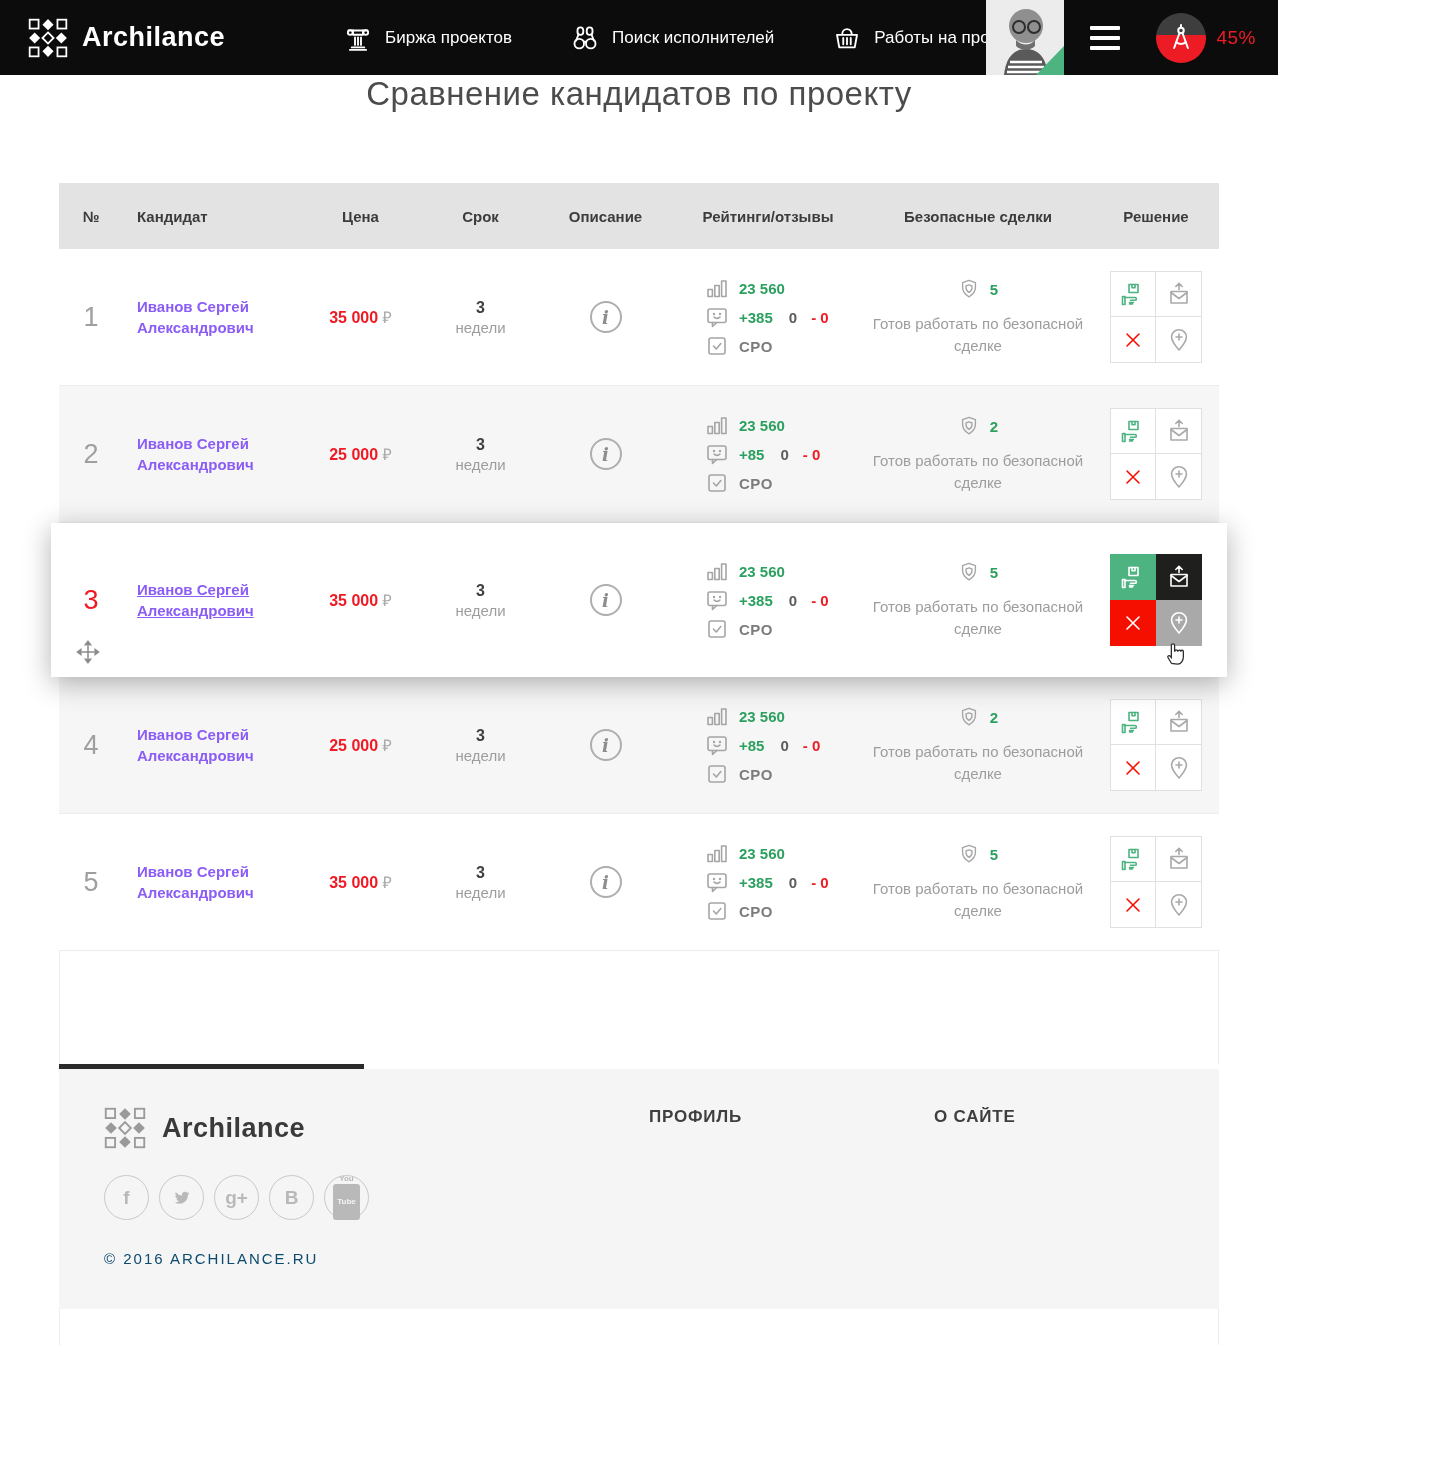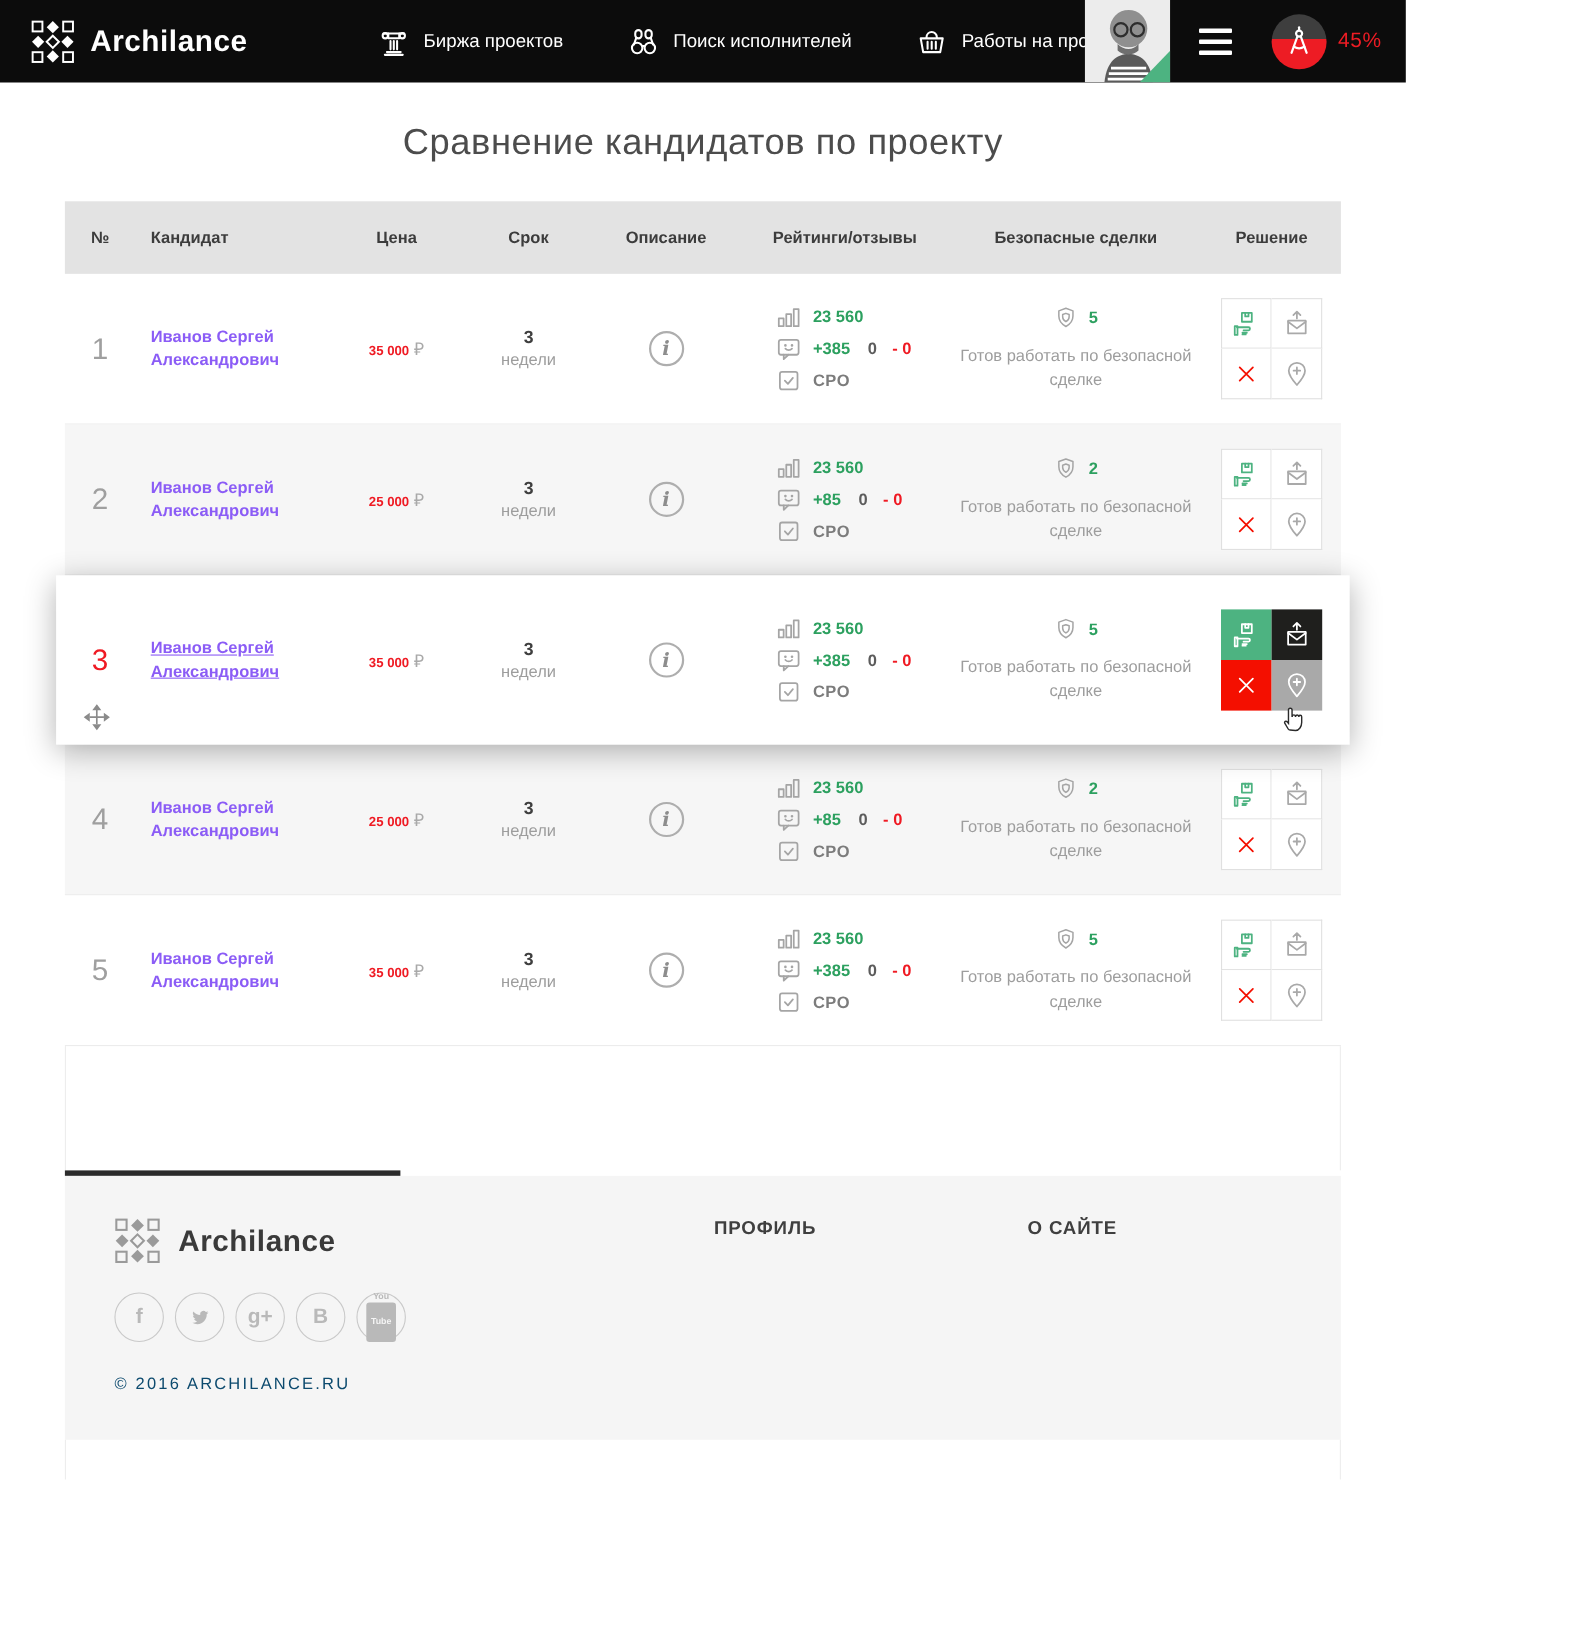--- a/index.html
+++ b/index.html
@@ -17,21 +17,21 @@
   .nav-item svg { width:30px; height:30px; stroke:#fff; fill:none; stroke-width:1.5; stroke-linecap:round; stroke-linejoin:round; }
   .header-right { position:absolute; right:0; top:0; height:75px; display:flex; align-items:center; }
   .avatar { width:78px; height:75px; overflow:hidden; cursor:pointer; }
   .hamburger { width:30px; height:24px; margin:0 36px 0 26px; display:flex; flex-direction:column; justify-content:space-between; cursor:pointer; }
   .hamburger span { display:block; height:4px; background:#fff; border-radius:1px; }
   .gauge { width:50px; height:50px; border-radius:50%; overflow:hidden; background:linear-gradient(#3e3e3e 0 45%, #ed1c24 45% 100%); display:flex; align-items:center; justify-content:center; cursor:pointer; }
   .gauge svg { width:30px; height:30px; }
   .gauge-value { color:#ed1c24; font-size:19px; margin:0 22px 0 10px; letter-spacing:.5px; }
 
   
-  .title-band { height:108px; display:flex; align-items:center; justify-content:center; background:#fff; }
+  .title-band { height:108px; display:flex; justify-content:center; background:#fff; }
   .page-title { font-size:33px; font-weight:300; color:#4c4c4c; letter-spacing:.5px; }
 
   
   .project-band { height:137px; background:#efefef; position:relative; display:flex; align-items:center; justify-content:center; }
   .project-band::before { content:""; position:absolute; top:0; left:50%; transform:translateX(-50%);
     border-left:40px solid transparent; border-right:40px solid transparent; border-top:26px solid #fff; }
   .project-title { font-size:29px; font-weight:300; color:#4f4f4f; padding-top:14px; }
   .project-title sup { font-size:16px; }
 
   
@@ -51,21 +51,21 @@
   .rows-wrap { position:relative; }
   .t-row { height:137px; background:#fff; border-bottom:1px solid #ececec; display:flex; align-items:center; position:relative; }
   .row--alt { background:#f6f6f6; }
   .row--active { background:#fff; height:154px; margin:0 -8px; padding:0 8px; border-bottom:none;
     box-shadow:0 6px 26px rgba(0,0,0,.30); z-index:5; }
 
   .row-num { font-size:27px; color:#9f9f9f; }
   .row--active .row-num { color:#ef1a23; }
   .cand-name { font-size:15px; font-weight:700; color:#8b5cf6; line-height:1.4; max-width:150px; cursor:pointer; text-decoration:none; }
   .row--active .cand-name { text-decoration:underline; }
-  .price-val { font-size:12px; font-weight:700; color:#ef1a23; }
+  .price-val { font-size:16px; font-weight:700; color:#ef1a23; }
   .price-cur { font-size:16px; color:#a9a9a9; }
   .term-val { font-size:16px; font-weight:700; color:#3f3f3f; }
   .term-unit { font-size:15px; color:#9d9d9d; margin-top:2px; }
   .info-btn { width:32px; height:32px; border-radius:50%; border:2px solid #aeaeae; margin:0 auto;
     display:flex; align-items:center; justify-content:center; cursor:pointer;
     font-family:"DejaVu Serif", serif; font-style:italic; font-size:18px; color:#8d8d8d; font-weight:700; }
 
   .rating-line { display:flex; align-items:center; gap:10px; padding-left:32px; margin:5px 0; }
   .rating-line svg { width:24px; height:24px; stroke:#a5a5a5; fill:none; stroke-width:1.6; stroke-linecap:round; stroke-linejoin:round; flex:0 0 auto; }
   .g { color:#2ca05f; font-weight:700; font-size:15px; }

